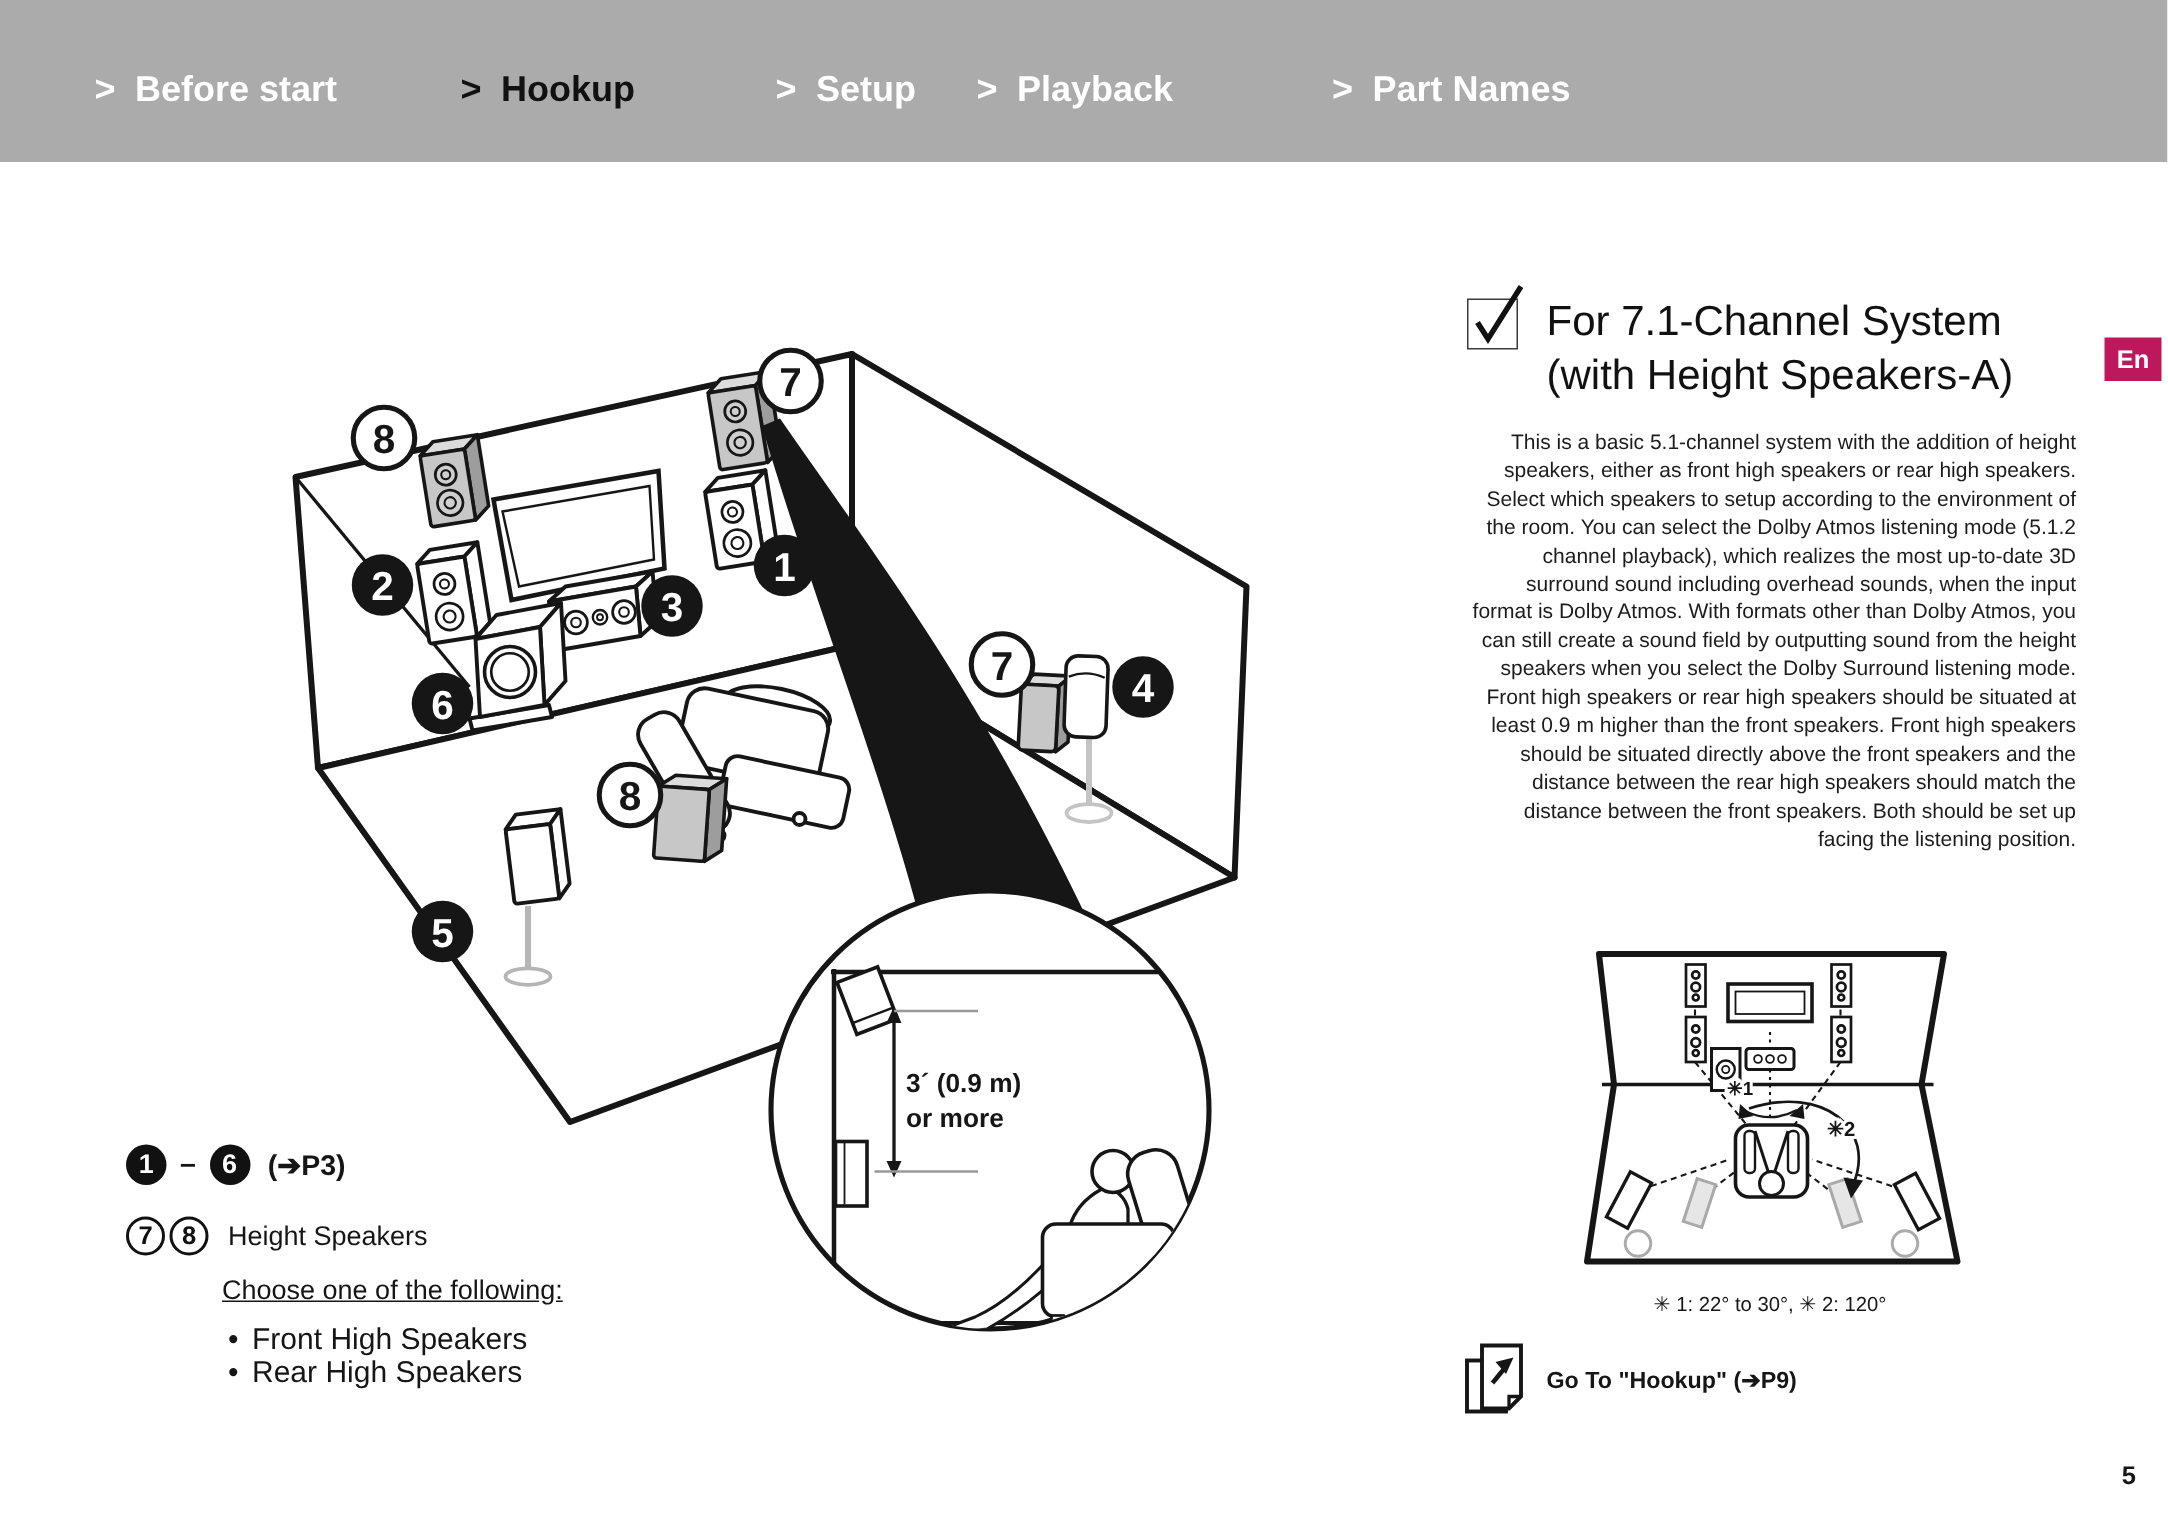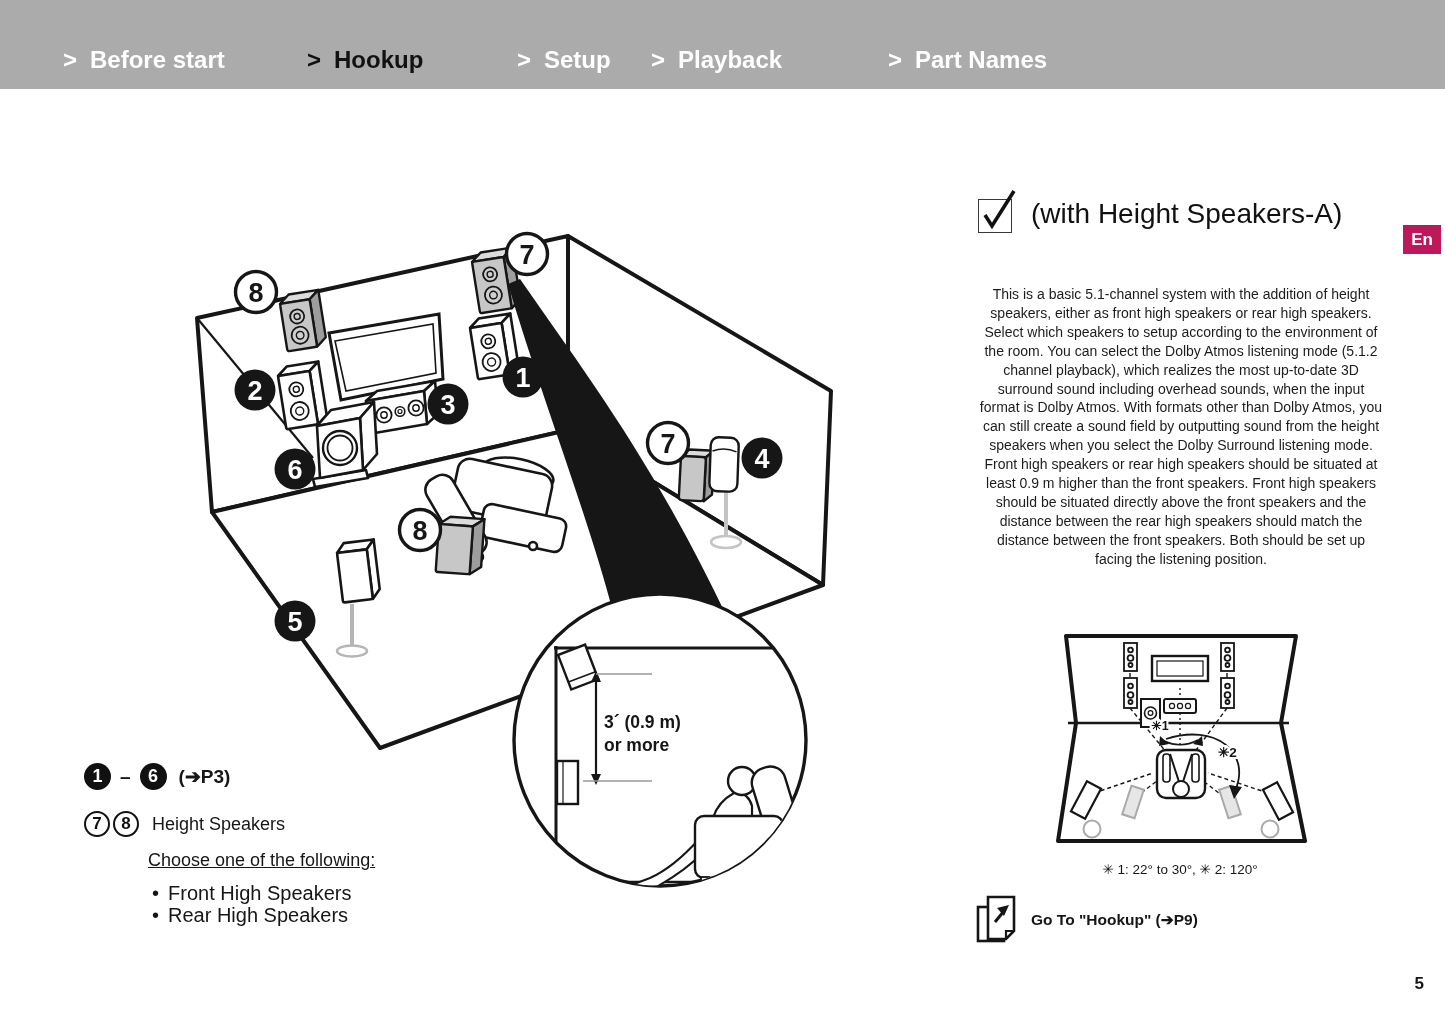--- a/index.html
+++ b/index.html
@@ -1,21 +1,21 @@
 <!DOCTYPE html>
 <html><head>
 <meta charset="utf-8">
 <style>
   html,body{margin:0;padding:0;}
   body{
     width:1445px;height:1023px;position:relative;background:#ffffff;
     font-family:"Liberation Sans", sans-serif;color:#161616;overflow:hidden;
   }
   
-  .top-nav{position:absolute;left:0;top:0;width:1445px;height:89px;background:#ababab;}
+  .top-nav{position:absolute;left:0;top:0;width:1445px;height:108px;background:#ababab;}
   .nav-item{position:absolute;top:46px;font-size:24px;font-weight:bold;color:#ffffff;
     text-decoration:none;white-space:nowrap;cursor:pointer;}
   .nav-item .nav-arrow{margin-right:13px;}
   .nav-item.active{color:#111111;}
   .nav-1{left:63px;} .nav-2{left:307px;} .nav-3{left:517px;} .nav-4{left:651px;} .nav-5{left:888px;}
   
   .lang-badge{position:absolute;left:1403px;top:225px;width:38px;height:29px;background:#be185d;
     color:#ffffff;font-weight:bold;font-size:17px;display:flex;align-items:center;justify-content:center;}
   
   #scene{position:absolute;left:0;top:0;}
@@ -34,21 +34,21 @@
   .legend-height-label{margin-left:13px;font-size:18px;}
   .legend-choose{margin-left:64px;margin-top:13px;font-size:18px;text-decoration:underline;}
   .legend-options{margin-left:68px;margin-top:11px;font-size:20px;line-height:22px;}
   .legend-option .bullet{margin-right:9px;}
   
   .section-title{position:absolute;left:976px;top:196px;width:420px;}
   .check-box{position:absolute;left:2px;top:3px;width:32px;height:32px;border:1.6px solid #3a3a3a;background:#fff;}
   .check-box svg{overflow:visible;position:absolute;left:0;top:0;}
   .title-text{margin-left:55px;font-size:28px;line-height:36px;font-weight:400;color:#111;}
   .body-text{position:absolute;left:978px;top:285px;width:406px;font-size:14px;line-height:18.9px;
-    text-align:center;color:#1c1c1c;}
+    text-align:right;color:#1c1c1c;}
   .goto{position:absolute;left:976px;top:895px;display:flex;align-items:center;cursor:pointer;}
   .goto-label{margin-left:9px;font-size:15.5px;font-weight:bold;white-space:nowrap;}
   .page-number{position:absolute;left:1394px;top:974px;width:30px;text-align:right;
     font-size:17px;font-weight:bold;}
 </style>
 </head>
 <body>
 
 <div class="top-nav">
   <a class="nav-item nav-1">
@@ -368,20 +368,21 @@
   </div>
 </div>
 
 <div class="section-title">
   <div class="check-box">
     <svg width="32" height="32">
       <path d="M 6 15 L 13 26 L 35 -9" fill="none" stroke="#111111" stroke-width="3.6"></path>
     </svg>
   </div>
   <div class="title-text">
+    <div>For 7.1-Channel System</div>
     <div>(with Height Speakers-A)</div>
   </div>
 </div>
 
 <div class="body-text">This is a basic 5.1-channel system with the addition of height speakers, either as front high speakers or rear high speakers. Select which speakers to setup according to the environment of the room. You can select the Dolby Atmos listening mode (5.1.2 channel playback), which realizes the most up-to-date 3D surround sound including overhead sounds, when the input format is Dolby Atmos. With formats other than Dolby Atmos, you can still create a sound field by outputting sound from the height speakers when you select the Dolby Surround listening mode. Front high speakers or rear high speakers should be situated at least 0.9 m higher than the front speakers. Front high speakers should be situated directly above the front speakers and the distance between the rear high speakers should match the distance between the front speakers. Both should be set up facing the listening position.</div>
 
 <div class="goto">
   <svg width="46" height="50" viewBox="0 0 46 50">
     <rect x="2" y="12" width="26" height="34" fill="#ffffff" stroke="#161616" stroke-width="2.6"></rect>
     <path d="M 12 2 H 38 V 36 L 30 44 H 12 Z" fill="#ffffff" stroke="#161616" stroke-width="2.6"></path>

